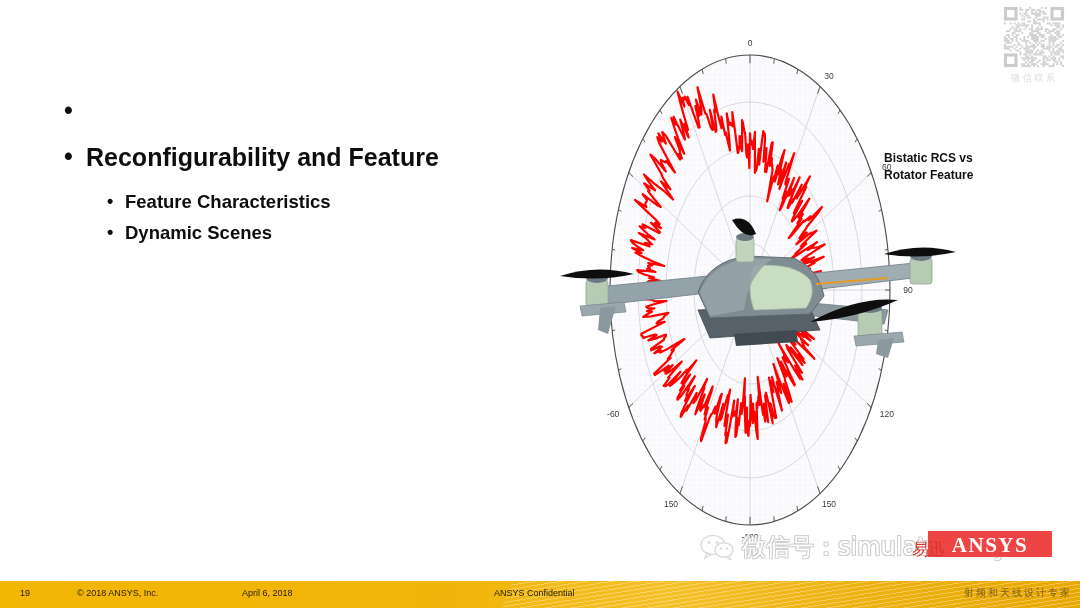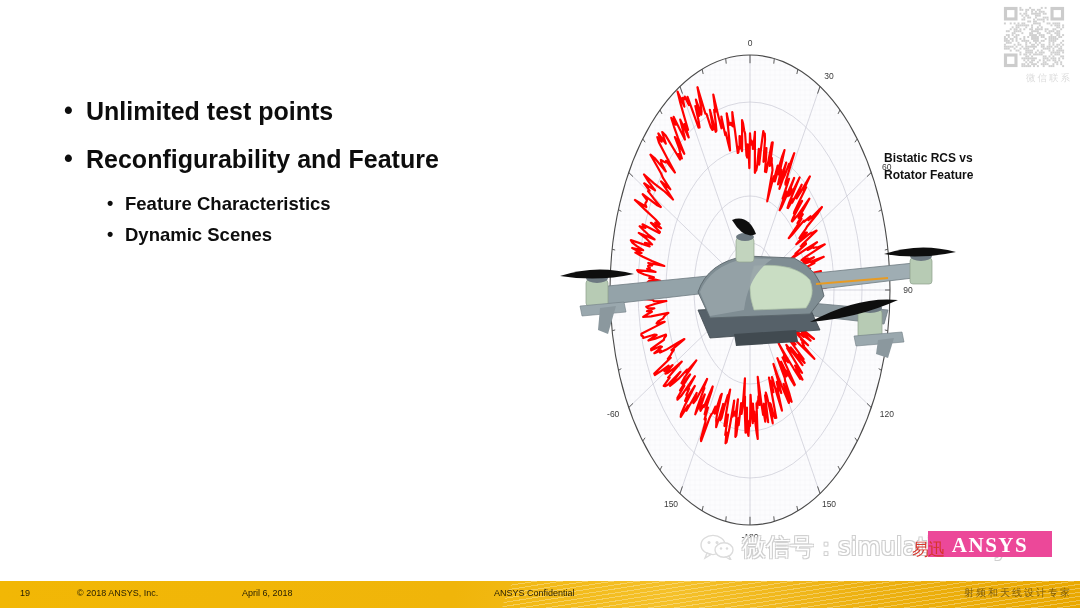--- a/index.html
+++ b/index.html
@@ -50,42 +50,41 @@
   
   #drone{position:absolute;left:558px;top:218px;width:400px;height:140px;}
   #drone svg{display:block;width:100%;height:100%;}
 
   
   #qr-wrap{position:absolute;right:8px;top:5px;width:76px;text-align:center;opacity:.5;}
   #qr{width:64px;height:64px;margin:0 auto;display:block;}
   #qr-caption{
     font-size:9.5px;color:#b9b9b9;letter-spacing:2px;margin-top:3px;
     font-family:Liberation Sans, sans-serif;
-    text-align:right;
   }
 
   
   #wm{
     position:absolute;left:700px;top:531px;
     display:flex;align-items:center;gap:8px;
     pointer-events:none;
   }
   #wm-icon{width:34px;height:26px;flex:none;}
   #wm-text{
     font-size:24px;color:#ffffff;white-space:nowrap;
     font-family:"DejaVu Sans",sans-serif;
     text-shadow:
       -1px -1px 0 #cfcfcf, 1px -1px 0 #cfcfcf,
       -1px  1px 0 #cfcfcf, 1px  1px 0 #cfcfcf;
   }
 
   
   #logo{
     position:absolute;left:928px;top:531px;width:124px;height:26px;
-    background:#ec4899;overflow:hidden;
+    background:#ef4444;overflow:hidden;
   }
   #logo-text{
     position:absolute;left:50%;top:52%;transform:translate(-50%,-50%);
     font-size:21px;font-weight:bold;color:#ffffff;
     letter-spacing:1.5px;white-space:nowrap;
     font-family:"Liberation Serif",serif;
   }
 
   
   #cn-red{
@@ -128,21 +127,20 @@
 </style>
 </head>
 <body>
 
 <div id="slide">
 
 
   <div id="bullets">
     <div class="b1">
       <span class="dot">•</span>
-      <span>Unlimited test points</span>
     </div>
     <div class="b1">
       <span class="dot">•</span>
       <span>Reconfigurability and Feature</span>
     </div>
     <div class="b2">
       <span class="dot">•</span>
       <span>Feature Characteristics</span>
     </div>
     <div class="b2">

